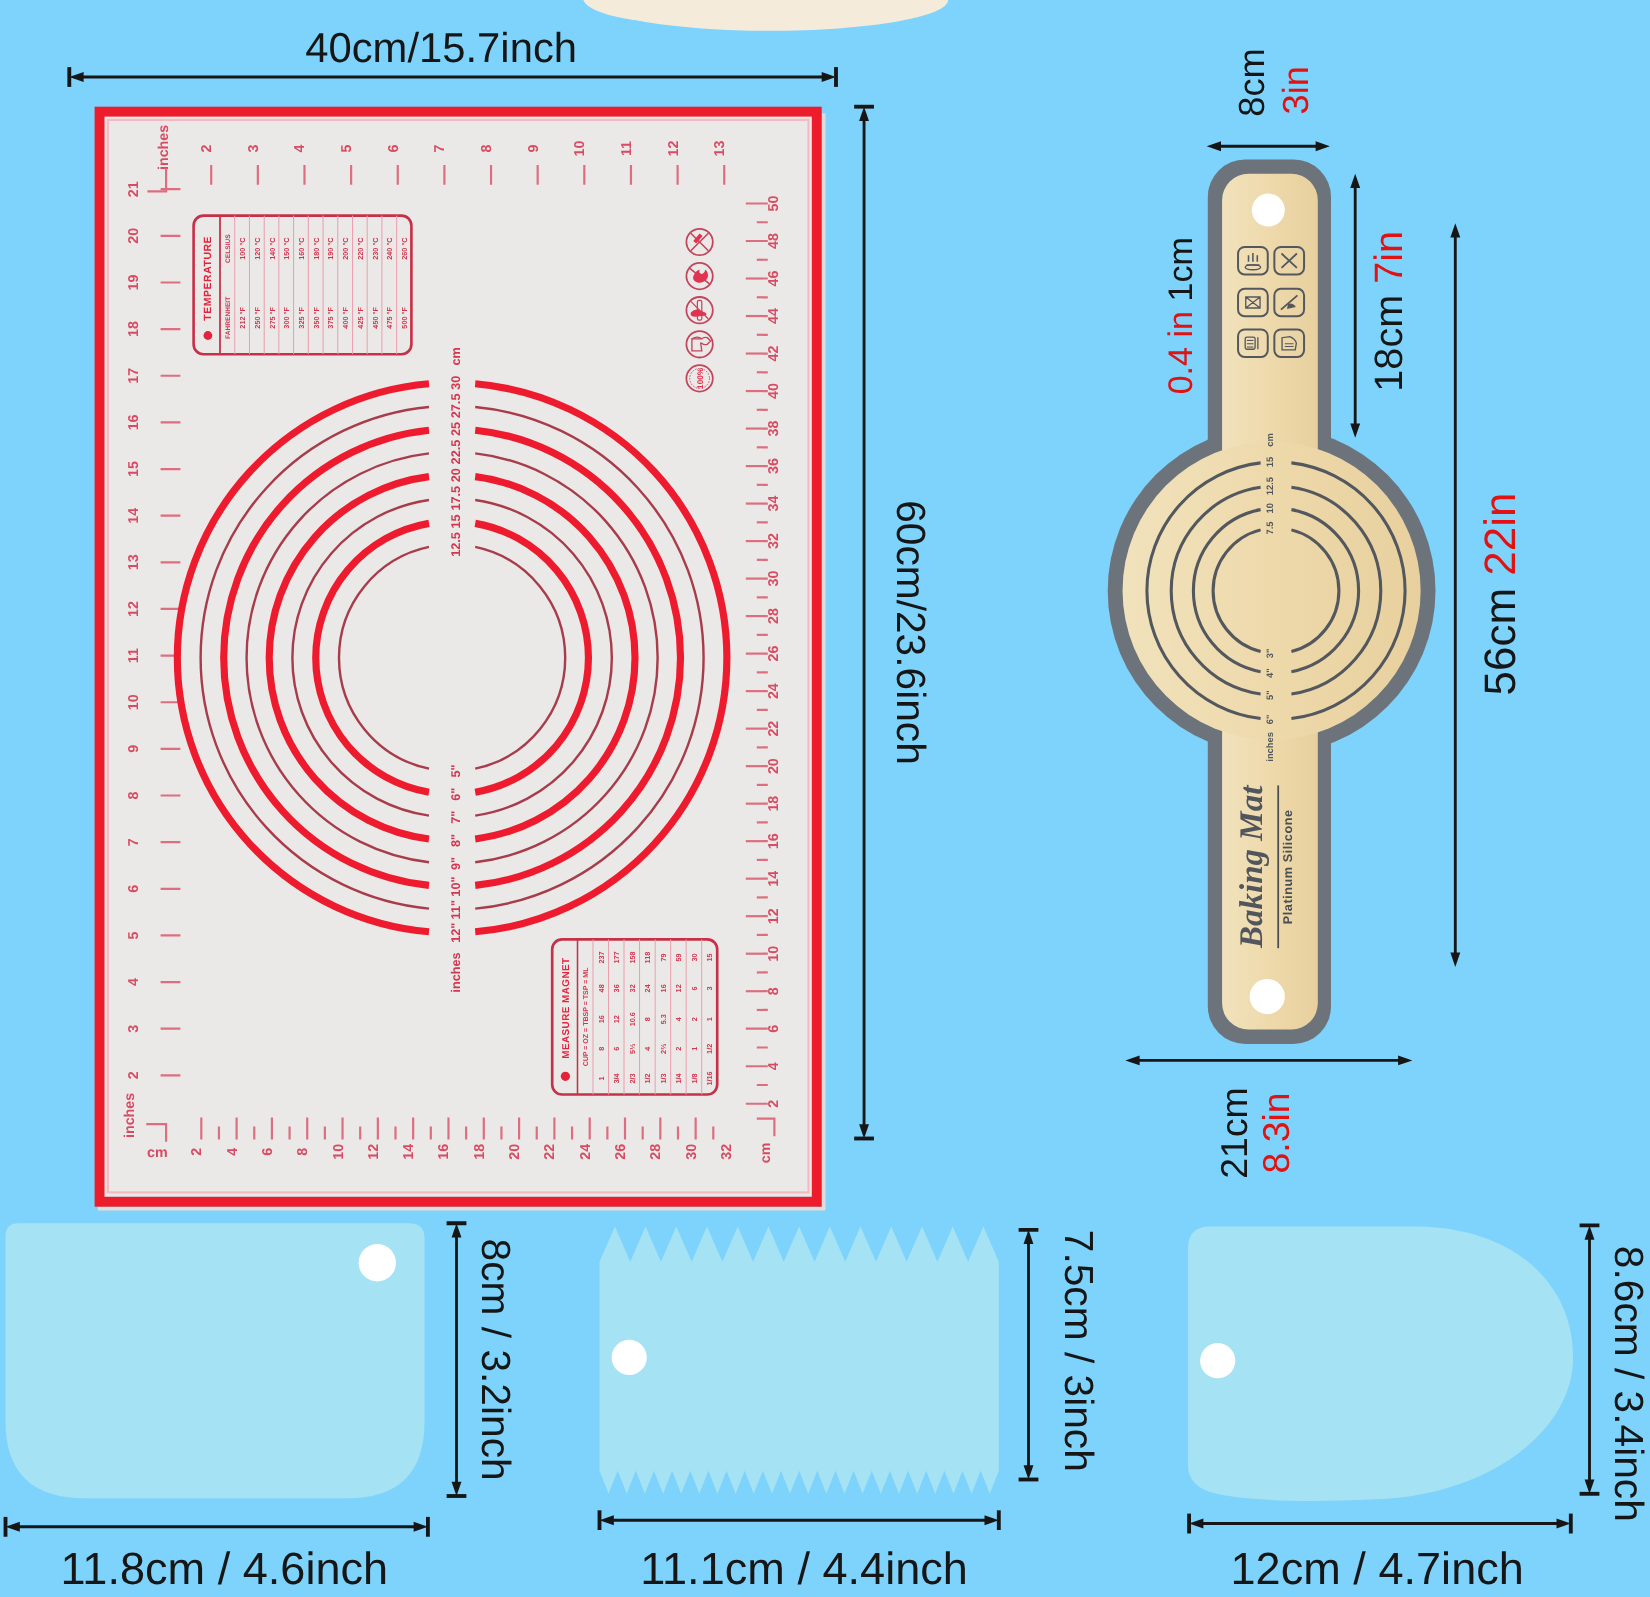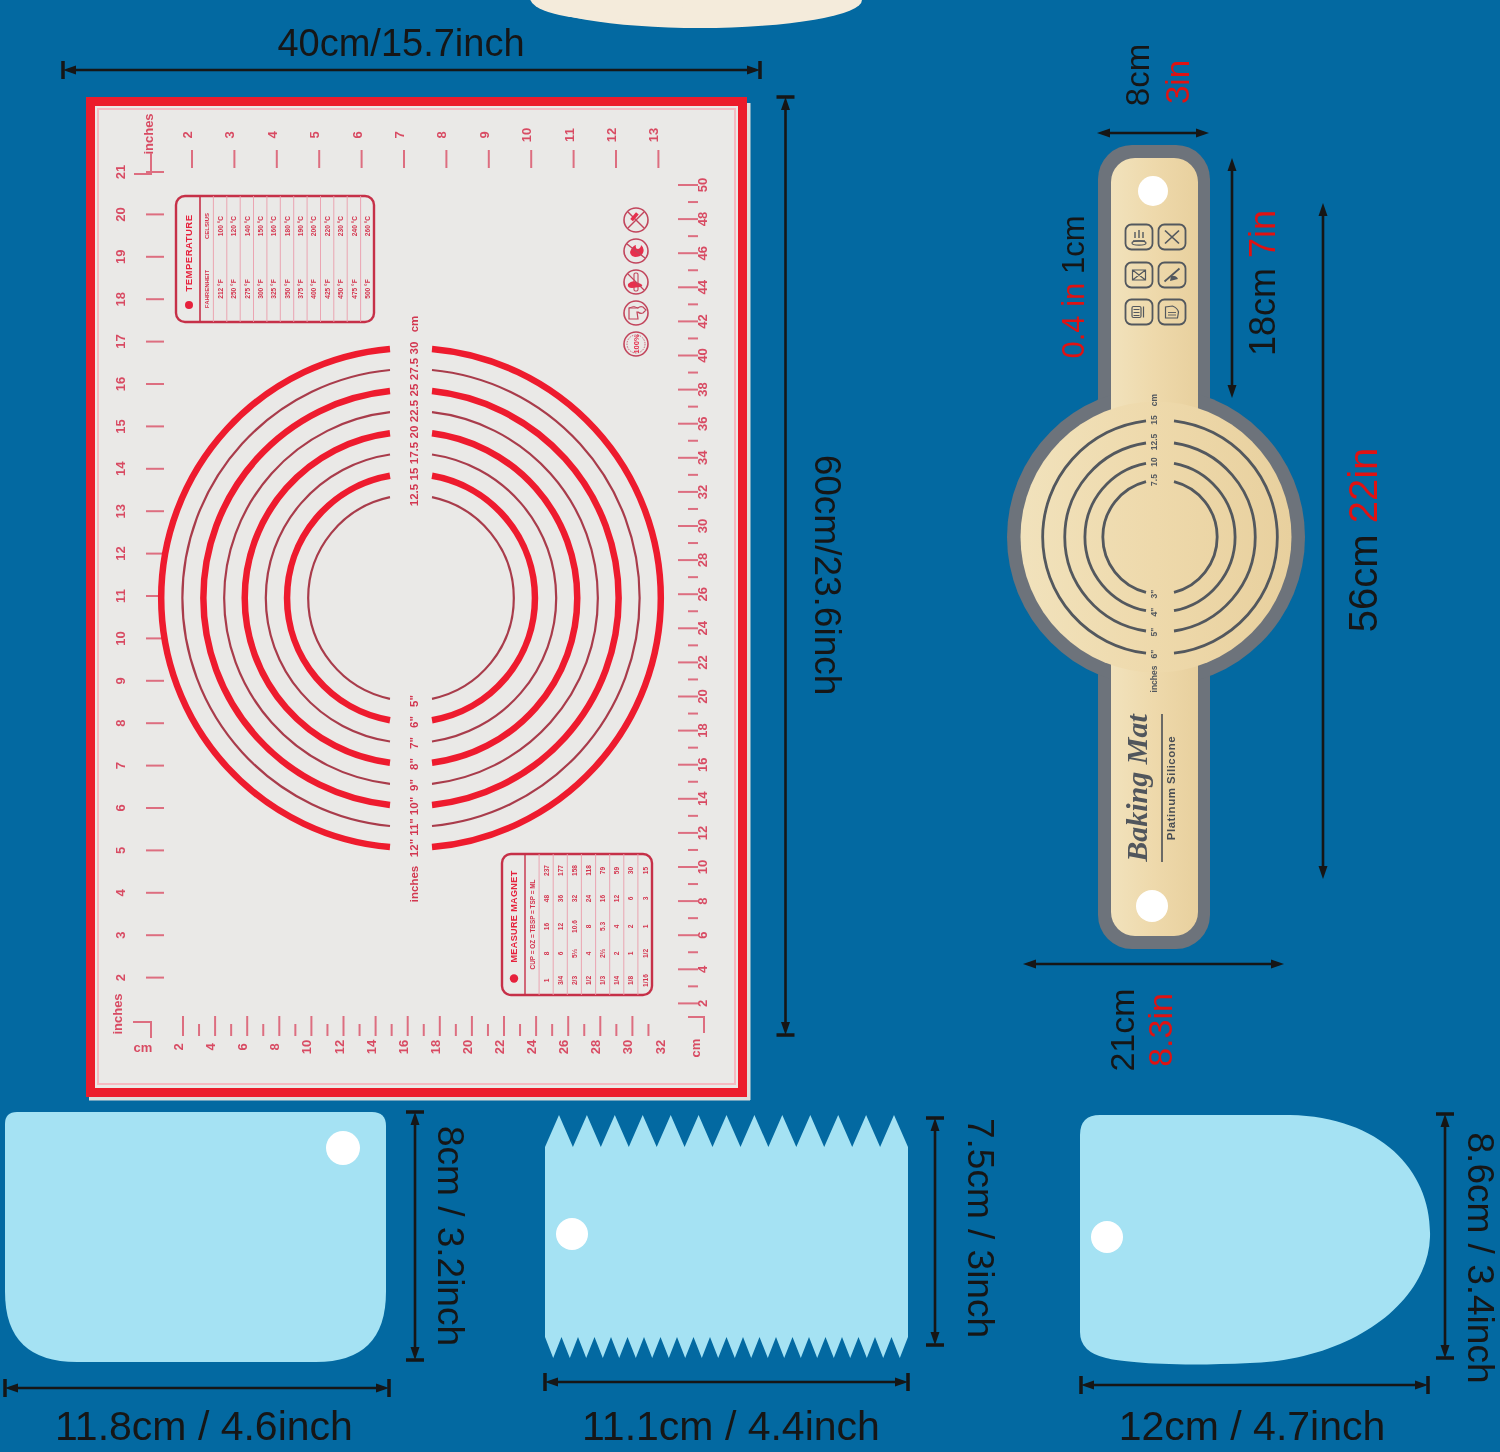--- a/index.html
+++ b/index.html
@@ -1,17 +1,17 @@
 <!DOCTYPE html>
 <html><head>
 <meta charset="utf-8">
 <style>
   html,body { margin:0; padding:0; background:#ffffff; }
   #page { position:relative; width:1500px; height:1452px; overflow:hidden;
-           font-family:"Liberation Sans", sans-serif; background:#0369a1; }
+           font-family:"Liberation Sans", sans-serif; background:#7dd3fc; }
 </style>
 </head>
 <body>
 <div id="page">
 <svg style="position:absolute;left:0;top:0" width="900" height="1090" viewBox="0 0 900 1090">
 <ellipse cx="700" cy="0" rx="162" ry="28" fill="#f4ebdb"></ellipse>
 <ellipse cx="610" cy="-2" rx="80" ry="22" fill="#f4ebdb"></ellipse>
 
 <line x1="74" y1="70" x2="749" y2="70" stroke="#161616" stroke-width="2.6"></line>
 <polygon points="63,70 76,65.5 76,74.5" fill="#161616"></polygon>

